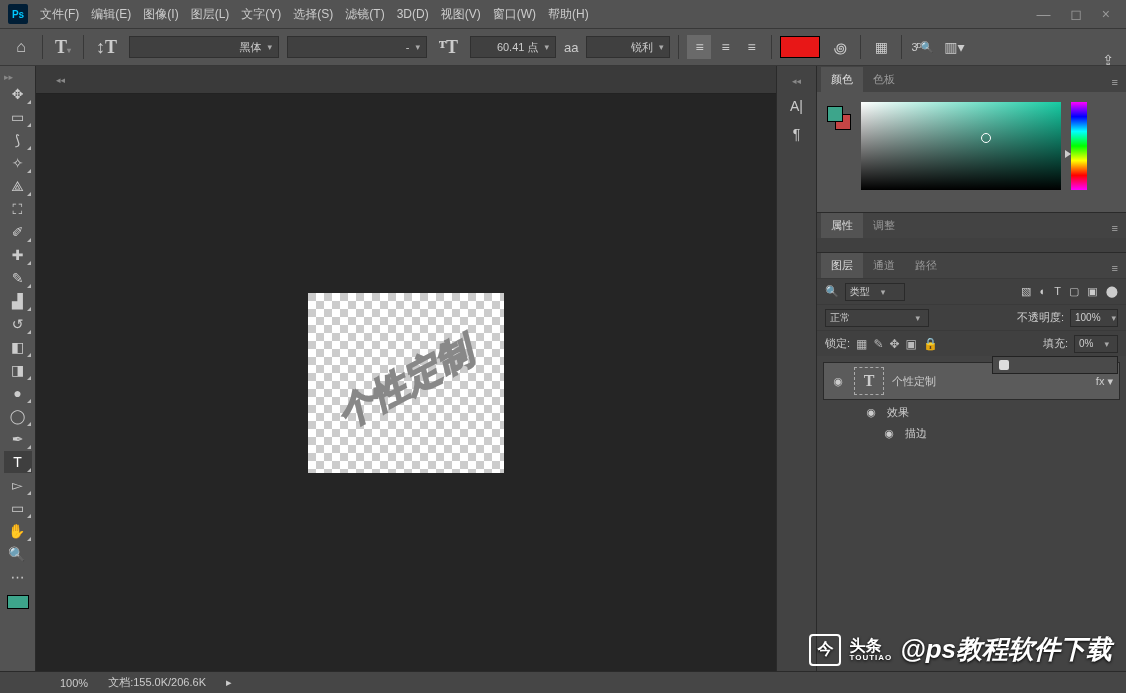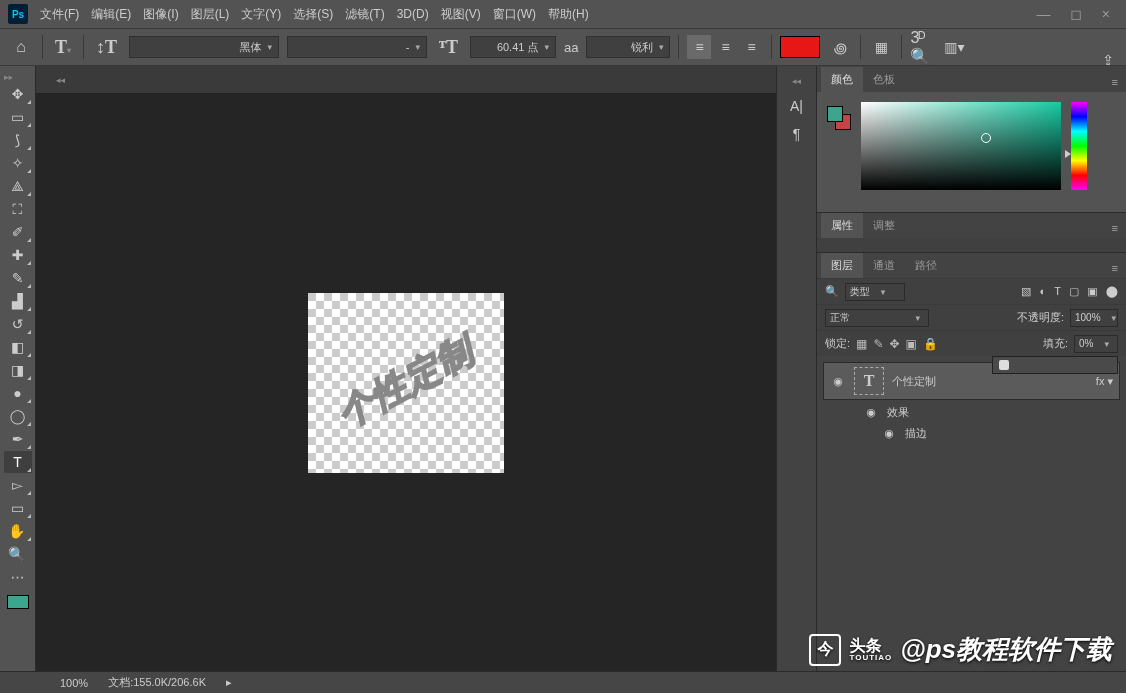--- a/index.html
+++ b/index.html
@@ -115,21 +115,21 @@
     <div class="icon-btn active">≡</div>
     <div class="icon-btn">≡</div>
     <div class="icon-btn">≡</div>
   </div>
   <div class="sep"></div>
   <div class="swatch-red"></div>
   <div class="icon-btn">꩜</div>
   <div class="sep"></div>
   <div class="icon-btn">▦</div>
   <div class="sep"></div>
-  <div class="icon-btn" style="font-size:16px; letter-spacing:-1px;">3ᴰ🔍</div>
+  <div class="icon-btn" style="font-size:11px; letter-spacing:-1px;">3ᴰ🔍</div>
   <div class="icon-btn">▥▾</div>
   <div class="icon-btn about-share">⇪</div>
 </div>
 
 <div class="main">
 
   <div class="toolbar">
     <div style="font-size:9px;color:#888;align-self:flex-start;margin-left:4px;">▸▸</div>
     <div class="tool">✥<span class="corner"></span></div>
     <div class="tool">▭<span class="corner"></span></div>

